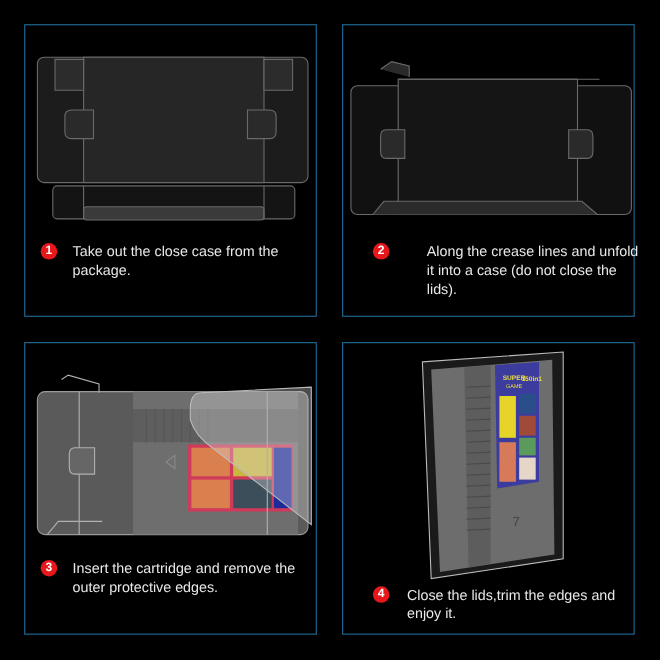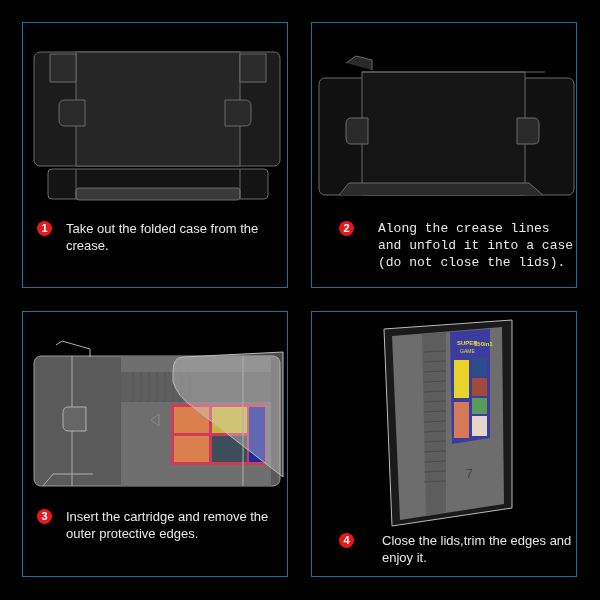--- a/index.html
+++ b/index.html
@@ -8,25 +8,25 @@
   .p1{left:22px;top:22px;}
   .p2{left:311px;top:22px;}
   .p3{left:22px;top:311px;}
   .p4{left:311px;top:311px;}
   .illus{position:absolute;left:0;top:0;}
   .step{position:absolute;display:flex;align-items:flex-start;}
   .badge{width:15px;height:15px;border-radius:50%;background:#e8171b;color:#fff;font-weight:bold;font-size:11px;line-height:15px;text-align:center;flex:none;margin-top:1px;}
   .txt{color:#e8e8e8;font-size:13px;line-height:17px;margin-left:14px;width:200px;}
   .p1 .step{left:14px;top:197px;}
   .p2 .step{left:27px;top:197px;}
-  .p2 .txt{margin-left:24px;font-family:Liberation Mono, monospace;}
+  .p2 .txt{margin-left:34px;}
   .p3 .step{left:14px;top:196px;}
   .p3 .txt{width:215px;}
   .p4 .step{left:27px;top:220px;}
-  .p4 .txt{margin-left:28px;width:210px;}
+  .p4 .txt{margin-left:16px;width:210px;}
 </style>
 </head>
 <body>
 
 <div class="panel p1">
   <svg class="illus" width="266" height="190" viewBox="0 0 266 190">
     <g fill="none" stroke="#6a6a6a" stroke-width="1">
       <rect x="11" y="29" width="246" height="114" rx="6" fill="#1c1c1c"></rect>
       <rect x="53" y="29" width="164" height="114" fill="#262626"></rect>
       <path d="M27 31 h26 v28 h-26 z" fill="#2c2c2c"></path>
@@ -34,21 +34,21 @@
       <path d="M42 77 h20 v26 h-20 q-6 0 -6 -6 v-14 q0 -6 6 -6z" fill="#2a2a2a"></path>
       <path d="M202 77 h20 q6 0 6 6 v14 q0 6 -6 6 h-20z" fill="#2a2a2a"></path>
       <rect x="25" y="146" width="220" height="30" rx="4" fill="#141414"></rect>
       <rect x="53" y="165" width="164" height="12" rx="3" fill="#3a3a3a"></rect>
       <line x1="53" y1="146" x2="53" y2="176"></line>
       <line x1="217" y1="146" x2="217" y2="176"></line>
     </g>
   </svg>
   <div class="step">
     <span class="badge">1</span>
-    <span class="txt">Take out the folded case from the crease.</span>
+    <span class="txt">Take out the close case from the package.</span>
   </div>
 </div>
 
 <div class="panel p2">
   <svg class="illus" width="266" height="190" viewBox="0 0 266 190">
     <g fill="none" stroke="#6a6a6a" stroke-width="1">
       <rect x="7" y="55" width="255" height="117" rx="6" fill="#111"></rect>
       <path d="M34 40 l10 -7 l16 4 v10" fill="#2a2a2a"></path>
       <rect x="50" y="49" width="163" height="123" fill="#151515"></rect>
       <line x1="50" y1="49" x2="233" y2="49"></line>

